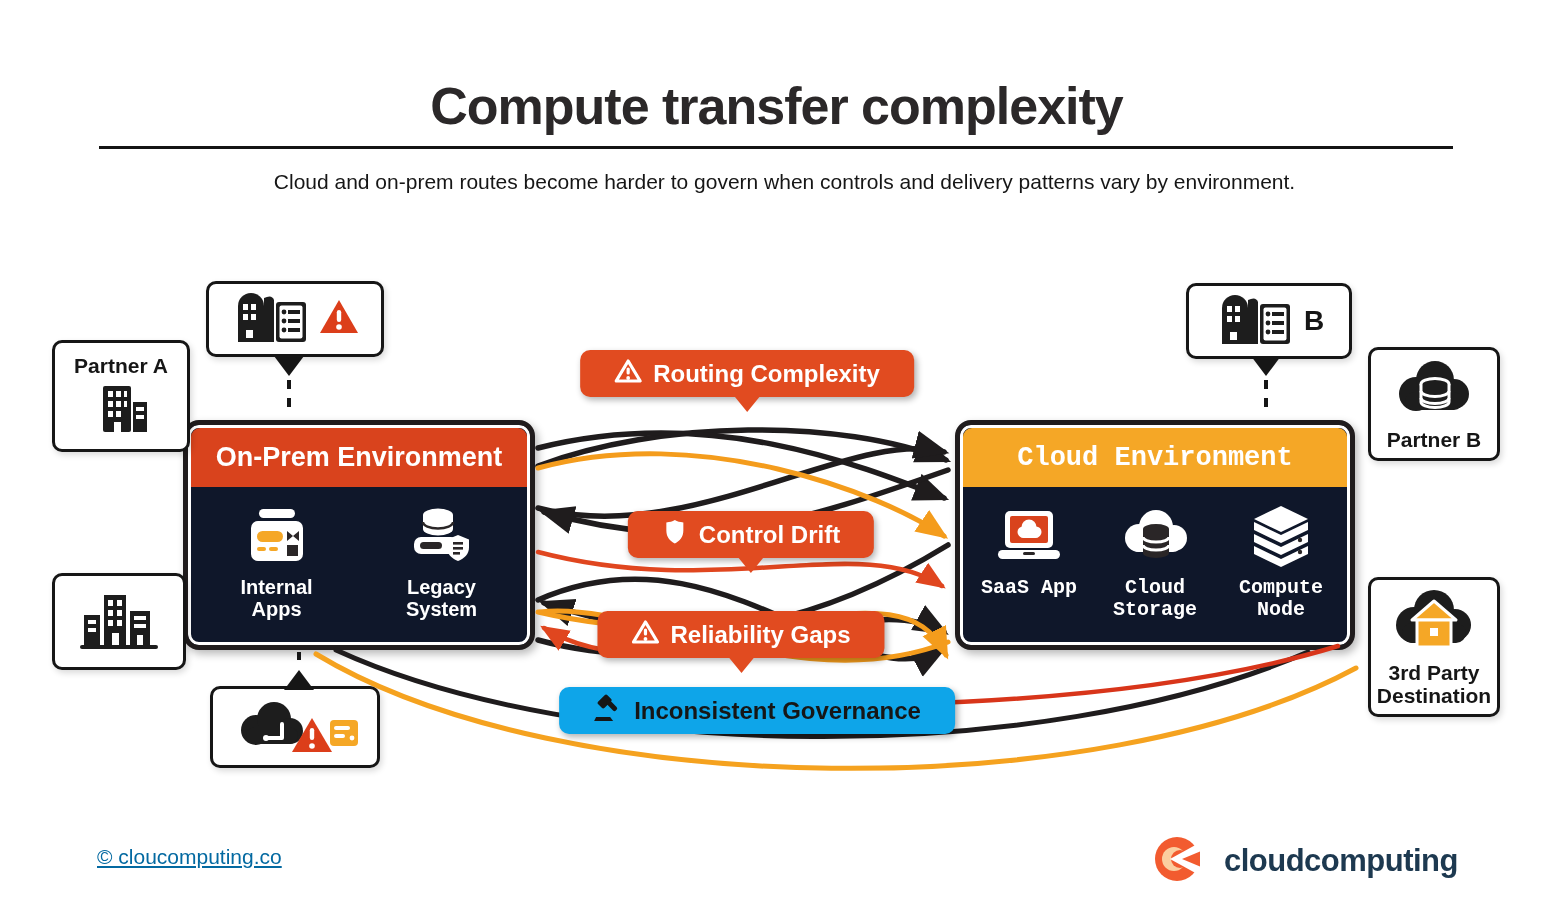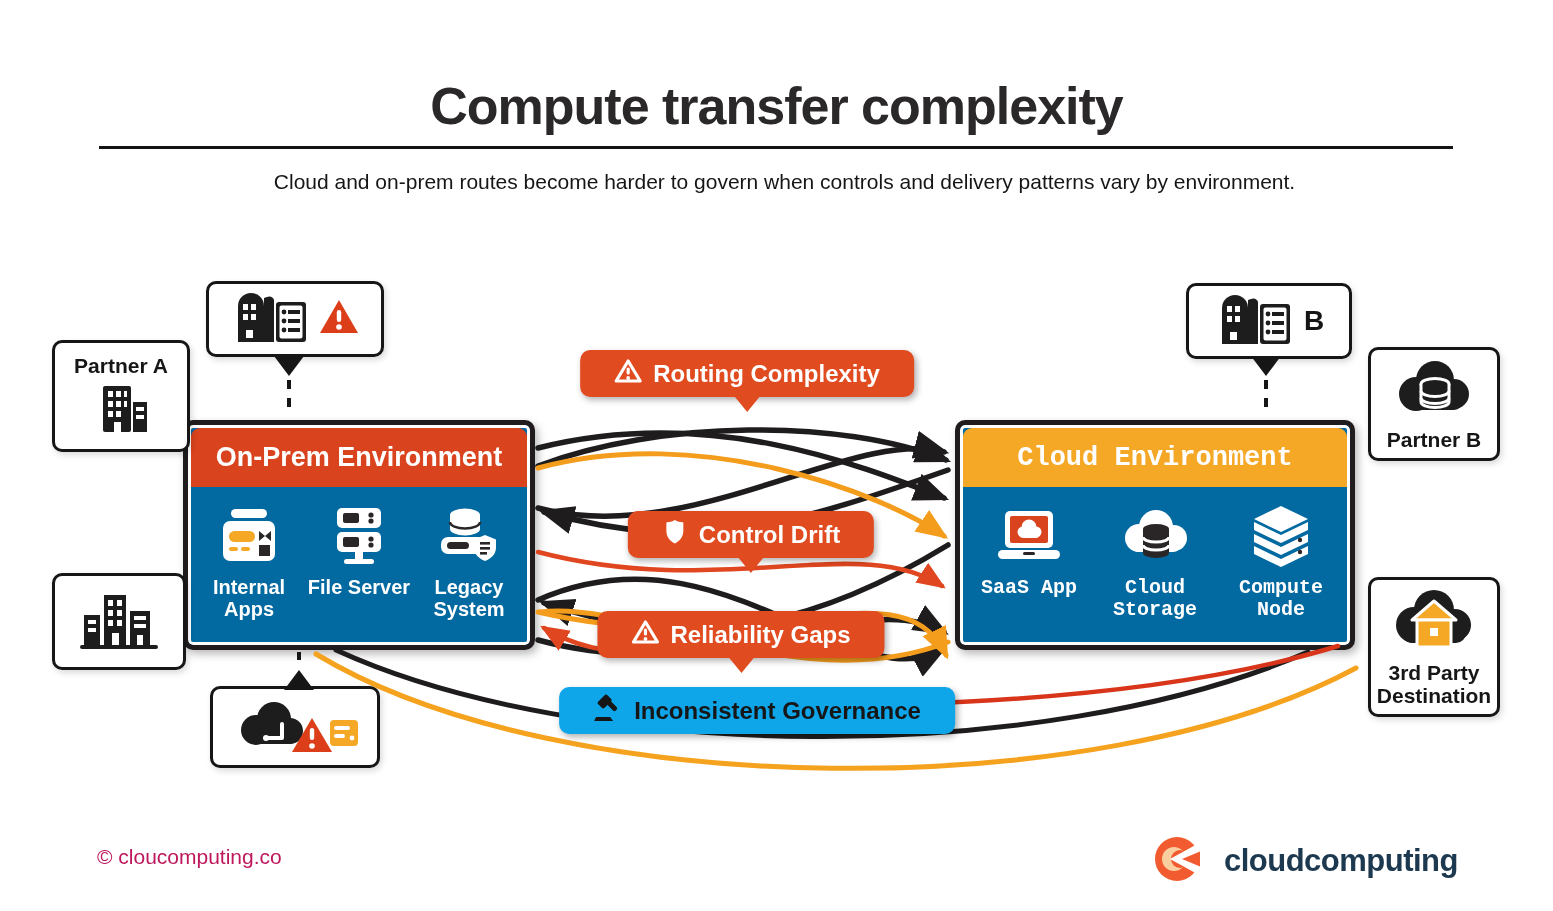--- a/index.html
+++ b/index.html
@@ -8,22 +8,22 @@
   .canvas { position:relative; width:1553px; height:911px; background:#fff; overflow:hidden; }
 
   
   .title { position:absolute; top:76px; left:0; width:100%; text-align:center;
            font-size:52px; font-weight:bold; color:#2b2829; letter-spacing:-1px; }
   .title-rule { position:absolute; top:146px; left:99px; width:1354px; height:3px; background:#141414; }
   .subtitle { position:absolute; top:170px; left:8px; width:100%; text-align:center;
               font-size:21px; color:#161616; }
 
   
-  .env-box { position:absolute; z-index:2; border:5px solid #201c1d; border-radius:10px;
-             background:#0369a1; box-shadow: inset 0 0 0 3px #ffffff, 3px 4px 8px rgba(0,0,0,.28); overflow:hidden; }
+  .env-box { position:absolute; z-index:2; border:5px solid #201c1d; border-radius:16px;
+             background:#0f172a; box-shadow: inset 0 0 0 3px #ffffff, 3px 4px 8px rgba(0,0,0,.28); overflow:hidden; }
   .env-head { margin:3px 3px 0 3px; height:59px; border-radius:9px 9px 0 0;
               display:flex; align-items:center; justify-content:center;
               color:#fff; font-size:27px; font-weight:bold; }
   .env-head.red { background:#d9431d; }
   .env-head.orange { background:#f5a726; }
   .env-body { display:flex; justify-content:space-around; align-items:flex-start; padding:14px 6px 10px 6px; }
   .env-item { display:flex; flex-direction:column; align-items:center; width:112px; }
   .env-item .ico { height:70px; display:flex; align-items:center; justify-content:center; }
   .env-item .lbl { margin-top:6px; color:#fff; font-size:20px; font-weight:bold; text-align:center; line-height:1.08; }
 
@@ -55,21 +55,21 @@
                  border-top:16px solid #e14b20; }
   #badge-routing     { left:747px; top:350px; }
   #badge-control     { left:751px; top:511px; }
   #badge-reliability { left:741px; top:611px; }
   #badge-governance  { left:757px; top:687px; }
 
   
   #arrow-layer { position:absolute; left:0; top:0; z-index:3; pointer-events:none; }
 
   
-  .copyright { position:absolute; left:97px; top:845px; font-size:21px; color:#be185d; }
+  .copyright { position:absolute; left:97px; top:845px; font-size:21px; color:#0369a1;text-decoration:underline; }
   .brand { position:absolute; right:95px; top:836px; display:flex; align-items:center; gap:24px; }
   .brand-text { font-size:31px; font-weight:bold; color:#1d3950; letter-spacing:-0.5px; }
 </style>
 </head>
 <body>
 
 <div class="canvas">
 
   <div class="title">Compute transfer complexity</div>
   <div class="title-rule"></div>
@@ -129,37 +129,20 @@
             <rect x="6" y="14" width="52" height="40" rx="7" fill="#fff"></rect>
             <rect x="12" y="24" width="26" height="11" rx="5.5" fill="#f5a726"></rect>
             <polygon points="42,24 48,29 42,34" fill="#2a2627"></polygon>
             <polygon points="54,24 48,29 54,34" fill="#2a2627"></polygon>
             <rect x="12" y="40" width="9" height="4" rx="2" fill="#f5a726"></rect>
             <rect x="24" y="40" width="9" height="4" rx="2" fill="#f5a726"></rect>
             <rect x="42" y="38" width="11" height="11" fill="#2a2627"></rect>
           </svg>
         </span>
         <span class="lbl">Internal Apps</span>
-      </div>
-      <div class="env-item">
-        <span class="ico">
-          <svg width="64" height="60" viewBox="0 0 64 60">
-            <rect x="10" y="2" width="44" height="20" rx="5" fill="#fff"></rect>
-            <rect x="16" y="7" width="16" height="10" rx="2" fill="#2a2627"></rect>
-            <circle cx="44" cy="9" r="2.6" fill="#2a2627"></circle>
-              <circle cx="44" cy="15" r="2.6" fill="#2a2627"></circle>
-            <rect x="10" y="26" width="44" height="20" rx="5" fill="#fff"></rect>
-            <rect x="16" y="31" width="16" height="10" rx="2" fill="#2a2627"></rect>
-            <circle cx="44" cy="33" r="2.6" fill="#2a2627"></circle>
-              <circle cx="44" cy="39" r="2.6" fill="#2a2627"></circle>
-            <rect x="28" y="46" width="8" height="7" fill="#fff"></rect>
-            <rect x="17" y="53" width="30" height="5" rx="2.5" fill="#fff"></rect>
-          </svg>
-        </span>
-        <span class="lbl">File Server</span>
       </div>
       <div class="env-item">
         <span class="ico">
           <svg width="64" height="62" viewBox="0 0 64 62">
             <ellipse cx="28" cy="10" rx="15" ry="6.5" fill="#fff"></ellipse>
             <rect x="13" y="10" width="30" height="14" fill="#fff"></rect>
             <ellipse cx="28" cy="24" rx="15" ry="6.5" fill="#fff"></ellipse>
             <path d="M13 17 a15 6.5 0 0 0 30 0" fill="none" stroke="#2a2627" stroke-width="2.5"></path>
             <rect x="4" y="32" width="44" height="17" rx="7" fill="#fff"></rect>
             <rect x="10" y="37" width="22" height="7" rx="3.5" fill="#2a2627"></rect>

